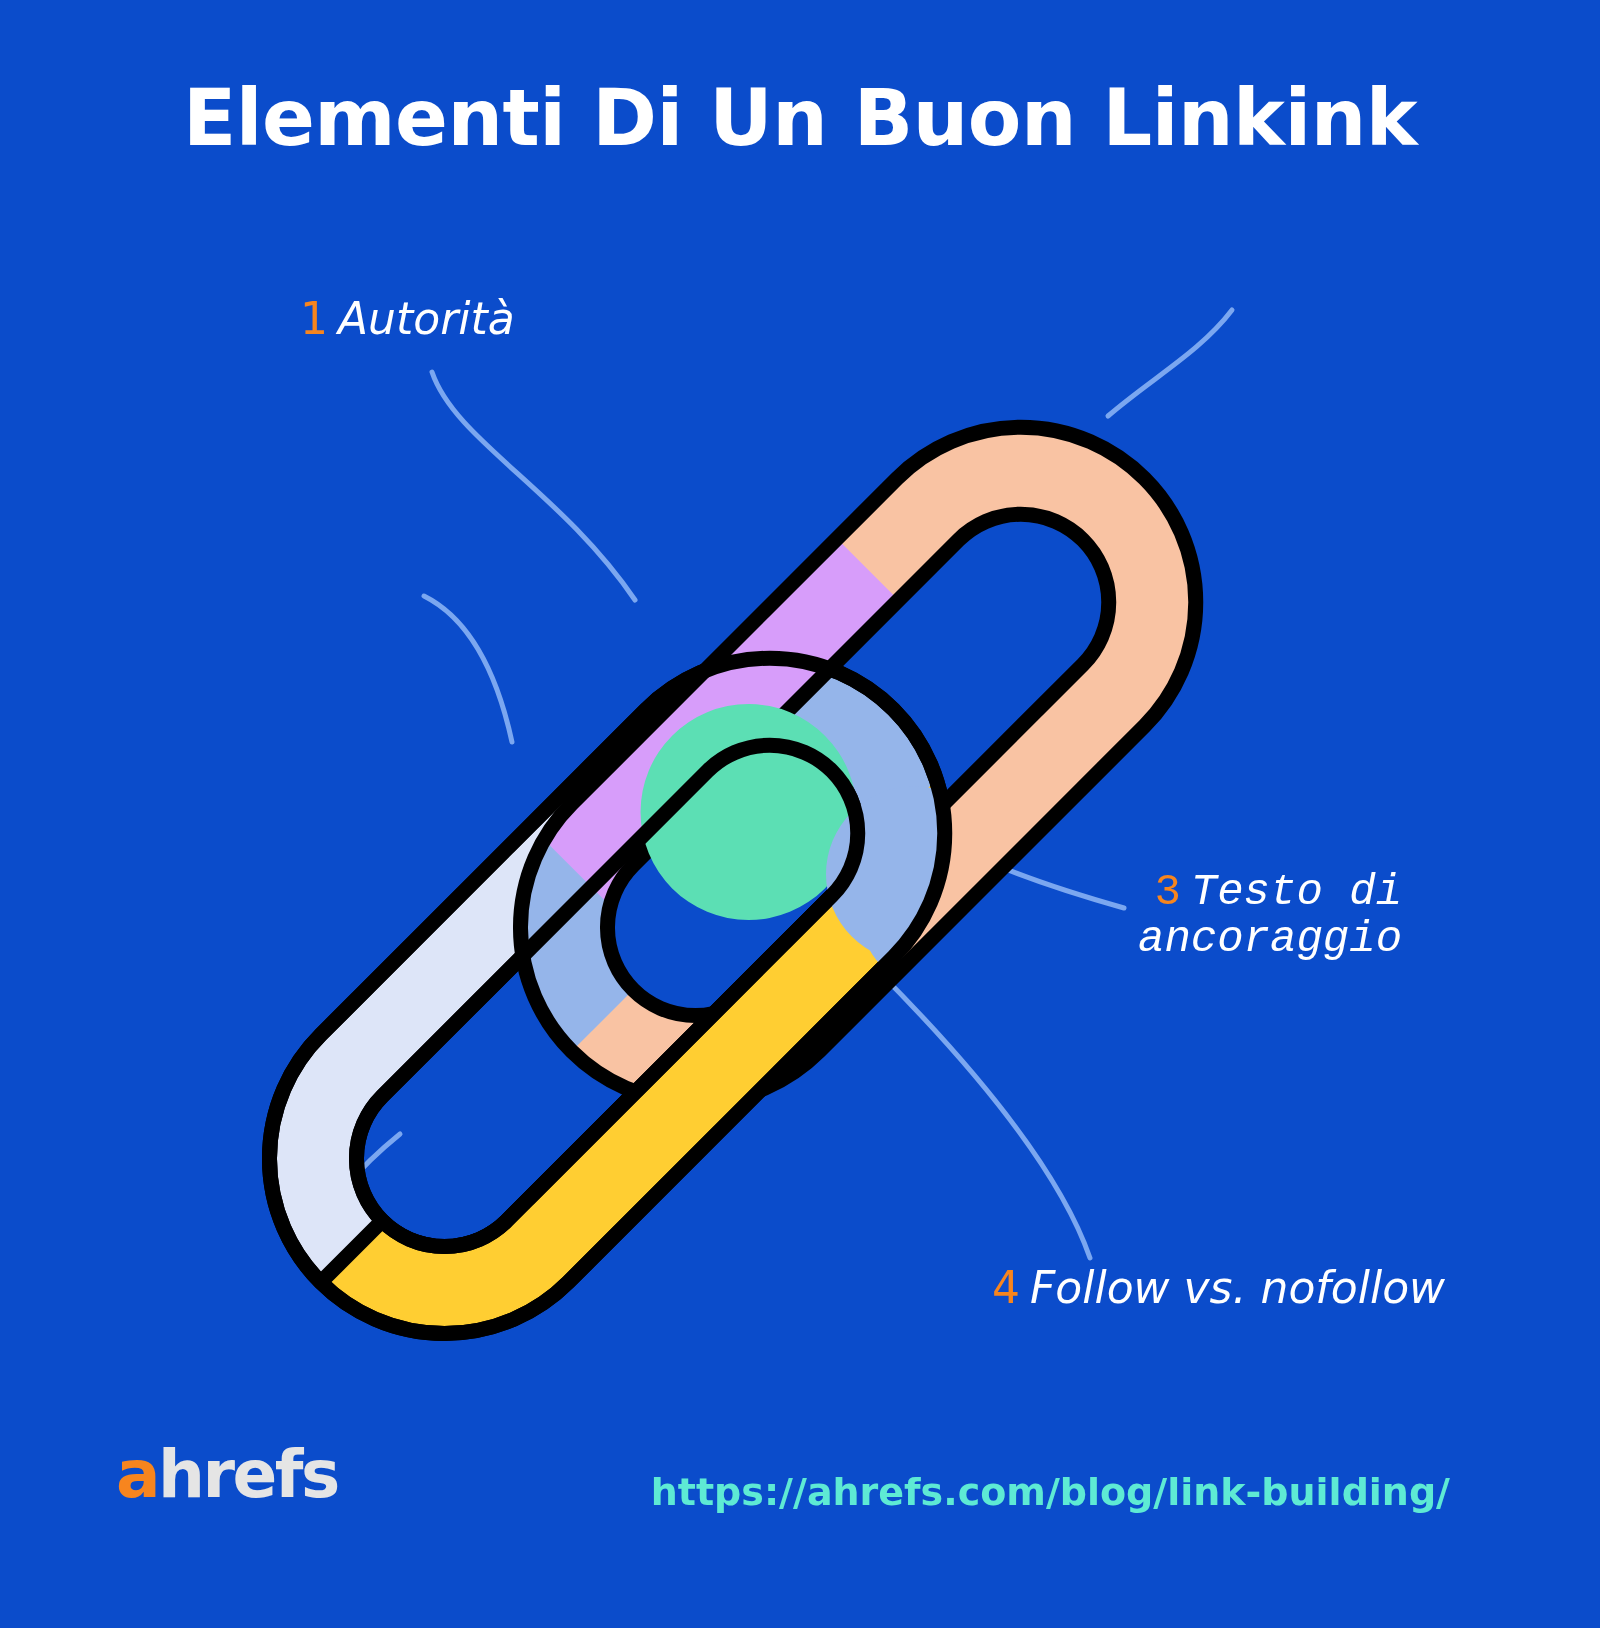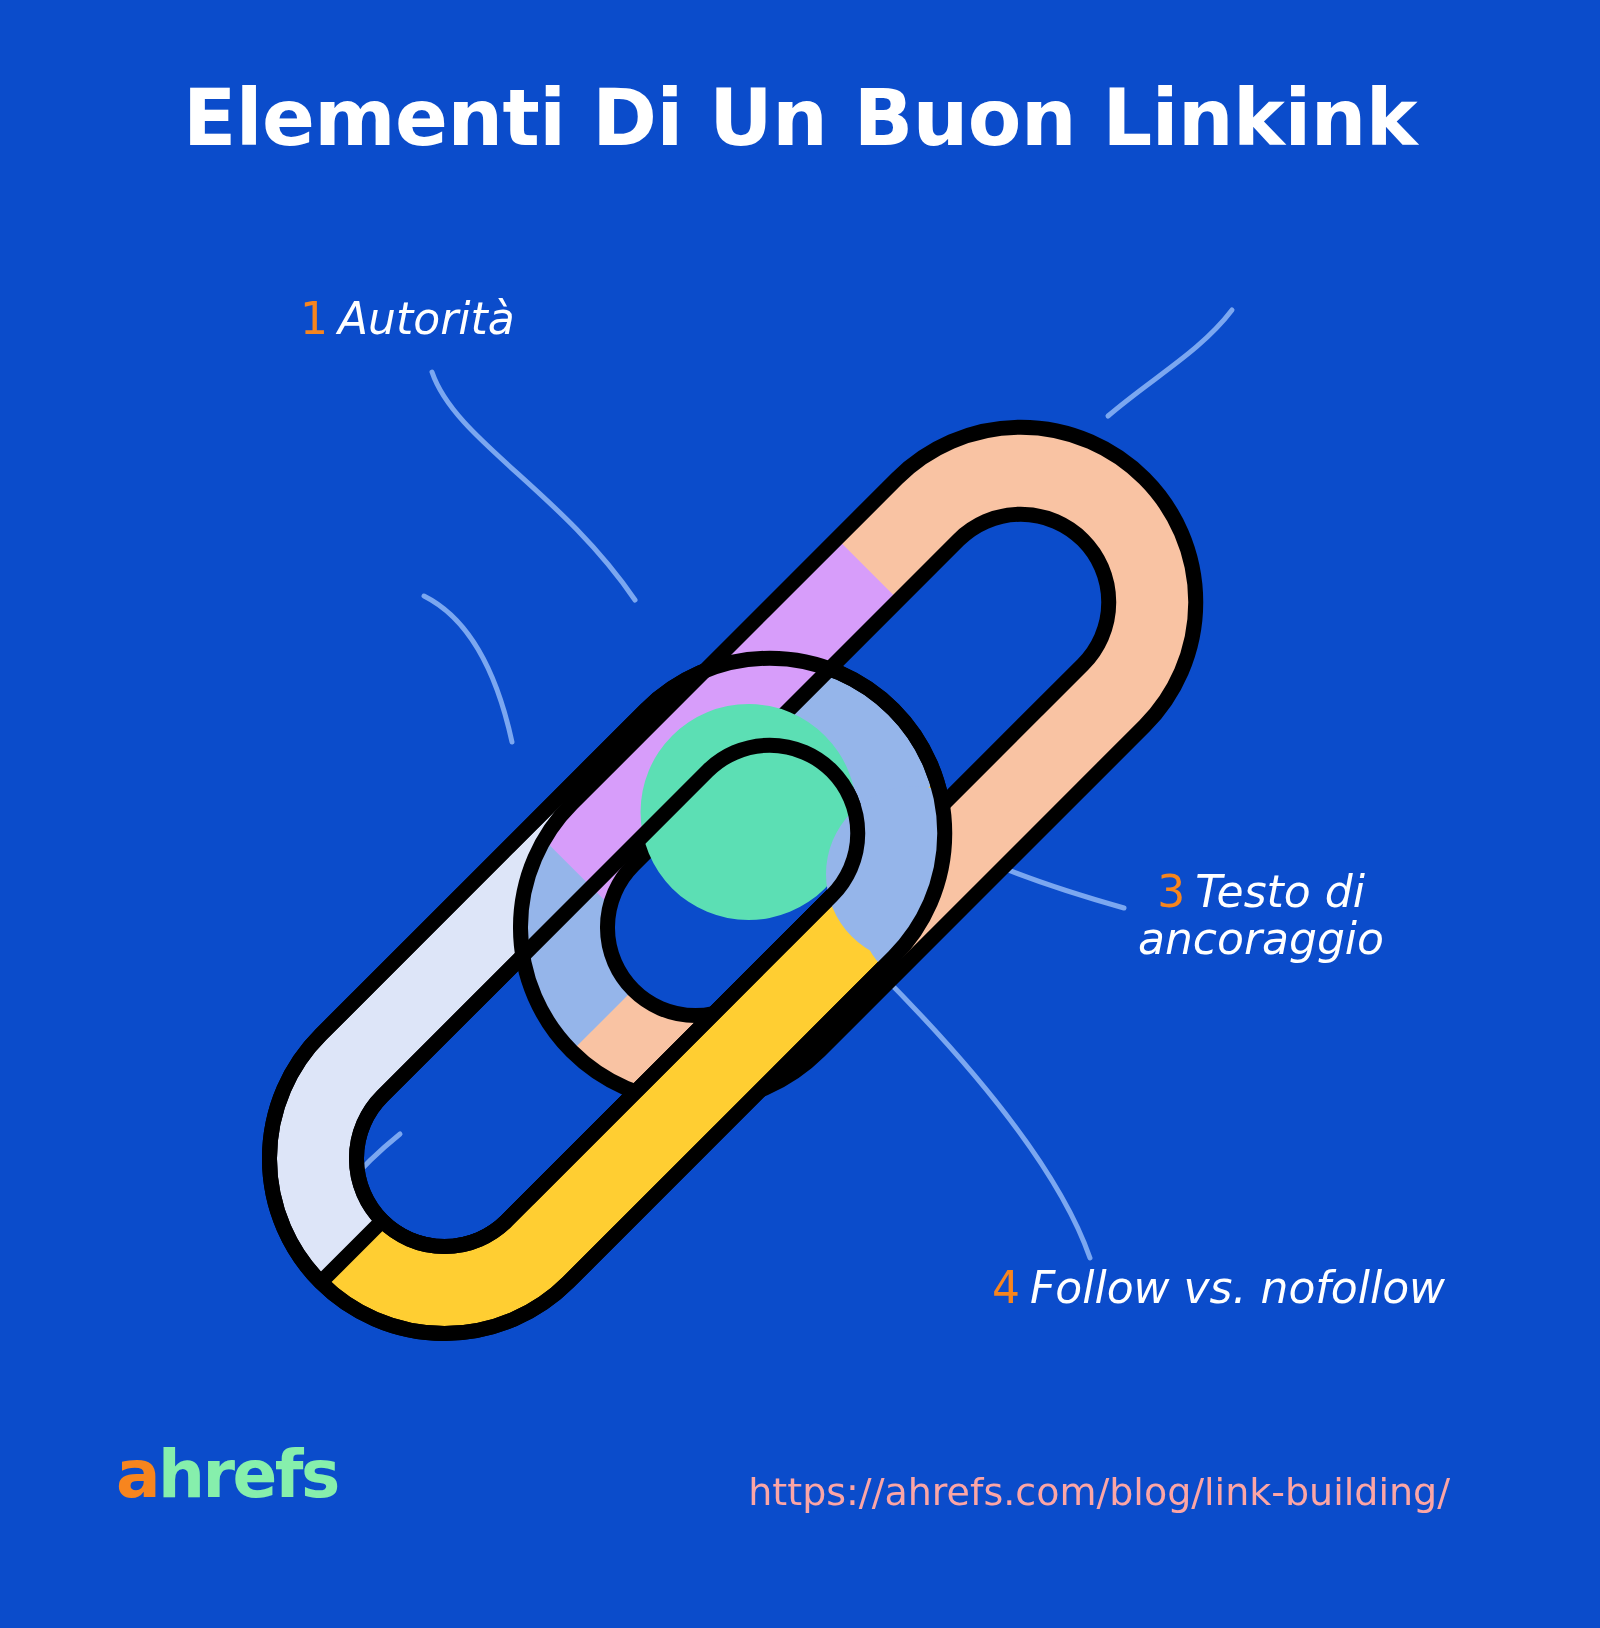--- a/index.html
+++ b/index.html
@@ -50,21 +50,21 @@
     font-size: 44px;
     line-height: 1.06;
     white-space: pre-line;
   }
   .label .num {
     color: #f7851e;
     font-style: normal;
     font-weight: 400;
     margin-right: 10px;
   }
-  .label.right { text-align: center; }
+  .label.right { text-align: right; font-family: Liberation Mono, monospace; }
 
   #label-1 { left: 300px;  top: 296px; }
   #label-2 { left: 1102px; top: 251px; }
   #label-3 { left: 1138px; top: 869px; }
   #label-4 { left: 992px;  top: 1265px; }
   #label-5 { left: 116px;  top: 1281px; }
   #label-6 { left: 90px;   top: 573px; }
 
   
   #logo {
@@ -72,29 +72,29 @@
     left: 116px;
     top: 1442px;
     font-family: "DejaVu Sans", "Liberation Sans", sans-serif;
     font-weight: 700;
     font-size: 66px;
     letter-spacing: -2.5px;
     color: #ffffff;
     line-height: 1;
   }
   #logo .logo-a { color: #f7851e; }
-  #logo .logo-rest { color: #86efac; }
+  #logo .logo-rest { color: #e5e5e5; }
 
   #footer-url {
     position: absolute;
     right: 150px;
     top: 1470px;
-    color: #fca5a5;
-    font-family: "DejaVu Sans", "Liberation Sans", sans-serif;
-    font-weight: 400;
+    color: #5eead4;
+    font-family: "DejaVu Sans", "Liberation Sans", sans-serif;
+    font-weight: 700;
     font-size: 38px;
     letter-spacing: 0px;
     white-space: nowrap;
   }
 </style>
 </head>
 <body>
 
 <div id="canvas">
 

